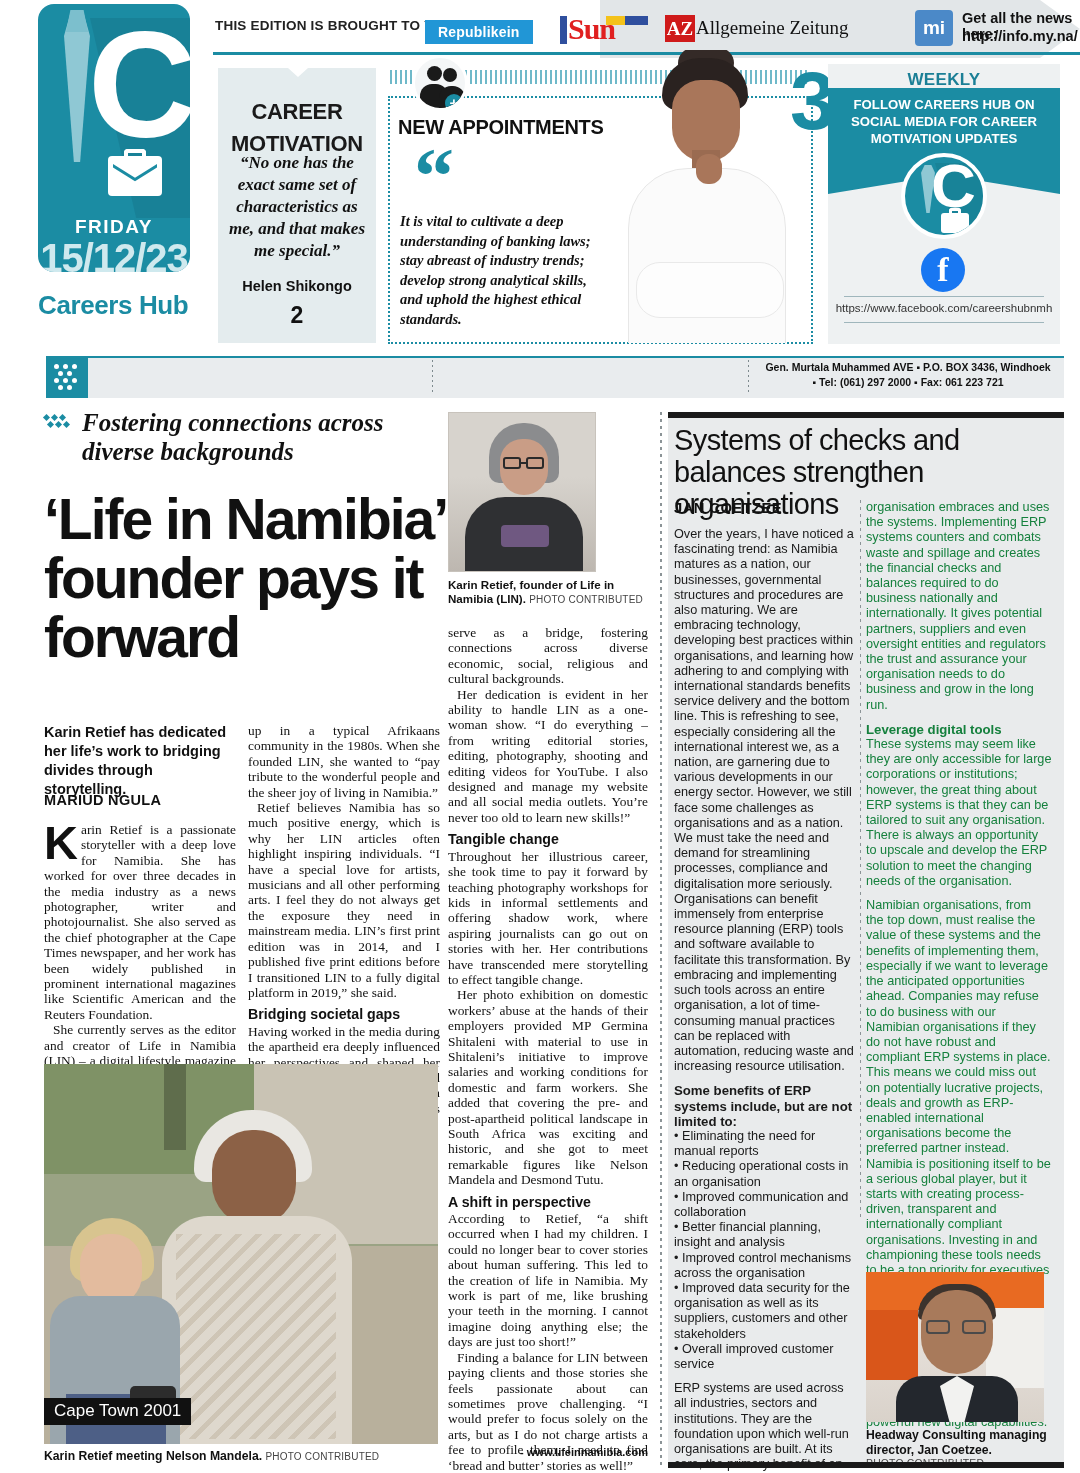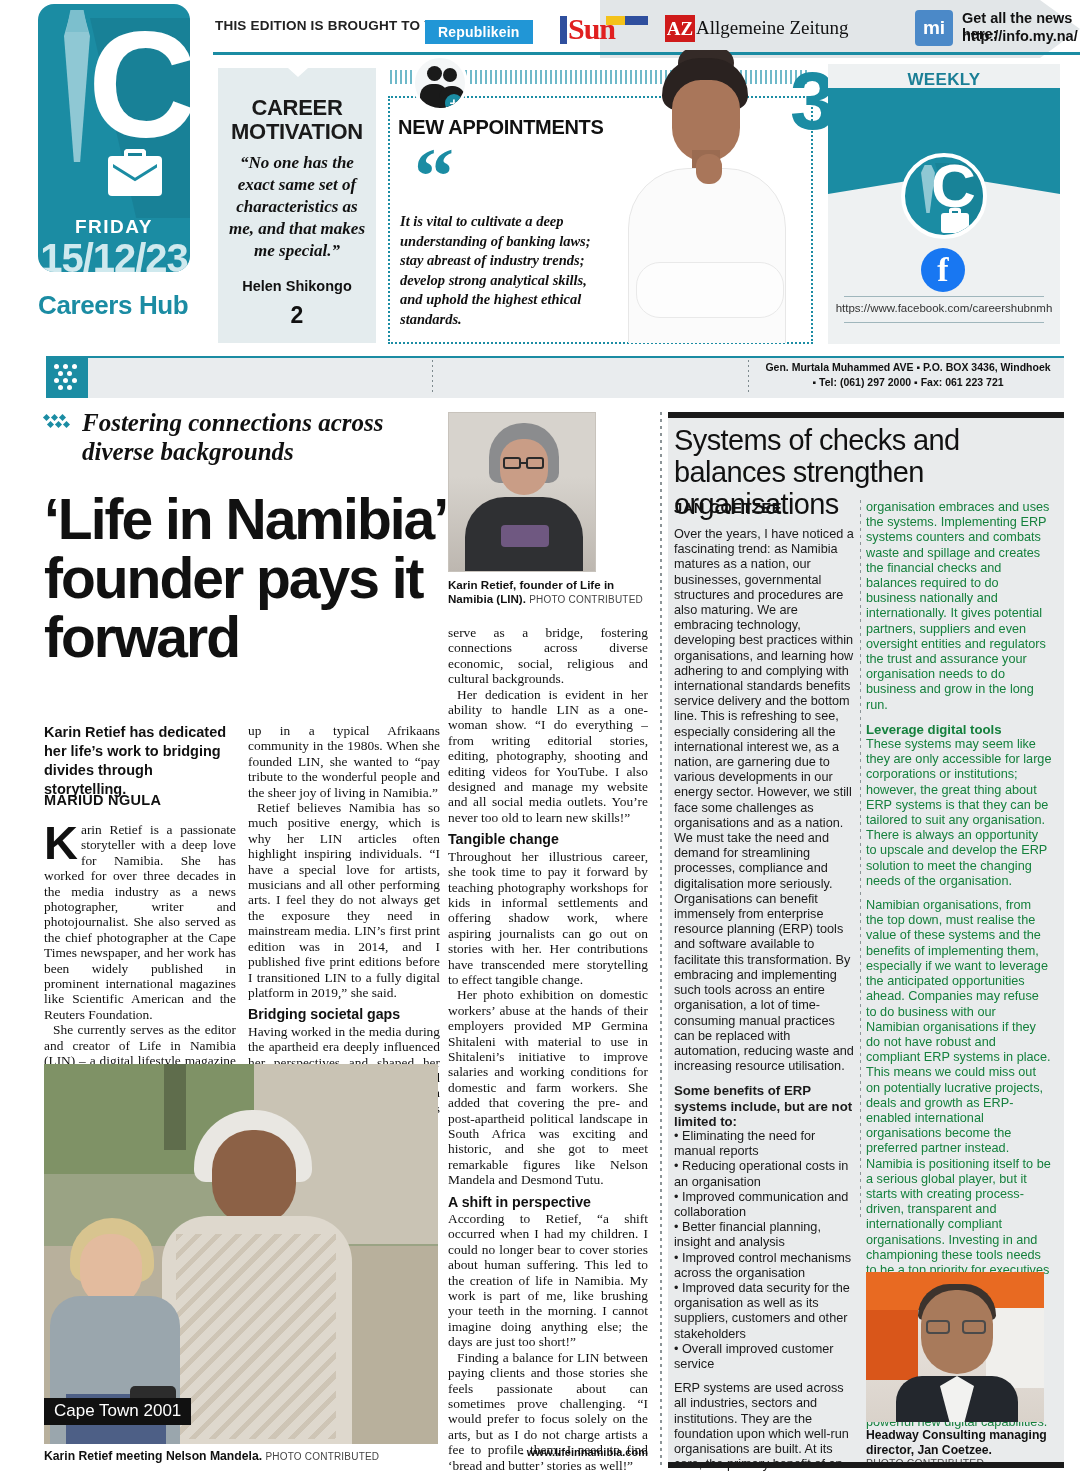--- a/index.html
+++ b/index.html
@@ -170,21 +170,21 @@
     background: #e4ecee;
   }
   .cm-notch {
     position: absolute; left: 288px; top: 68px;
     width: 20px; height: 9px; background: #fff;
     clip-path: polygon(0 0, 100% 0, 50% 100%);
   }
   .cm-title {
     position: absolute; left: 218px; top: 96px; width: 158px;
     text-align: center; font-size: 22px; font-weight: bold;
-    color: #1a1a1a; letter-spacing: -.3px; line-height: 24px;
+    color: #1a1a1a; letter-spacing: -.3px; line-height: 32px;
   }
   .cm-quote {
     position: absolute; left: 226px; top: 152px; width: 142px;
     text-align: center;
     font-family: "Liberation Serif", serif;
     font-style: italic; font-weight: bold;
     font-size: 17px; line-height: 22px; color: #111;
   }
   .cm-author {
     position: absolute; left: 218px; top: 278px; width: 158px;
@@ -580,20 +580,21 @@
         <div class="na-pf-neck"></div>
       <div class="na-pf-body"></div>
         <div class="na-pf-arm"></div>
       <div class="na-pf-hand"></div>
     </div>
     <div class="na-number">3</div>
 
     <div class="wk-panel"></div>
     <div class="wk-weekly">WEEKLY</div>
     <div class="wk-banner"></div>
+    <div class="wk-banner-text">FOLLOW CAREERS HUB ON SOCIAL MEDIA FOR CAREER MOTIVATION UPDATES</div>
     <div class="wk-circle">
       <div class="wk-c-sh"></div>
       <div class="wk-c-tie"></div>
       <div class="wk-c-C">C</div>
       <div class="wk-c-handle"></div>
         <div class="wk-c-case"></div>
     </div>
     <div class="wk-fb">f</div>
     <div class="wk-rule1"></div>
     <div class="wk-url">https://www.facebook.com/careershubnmh</div>

